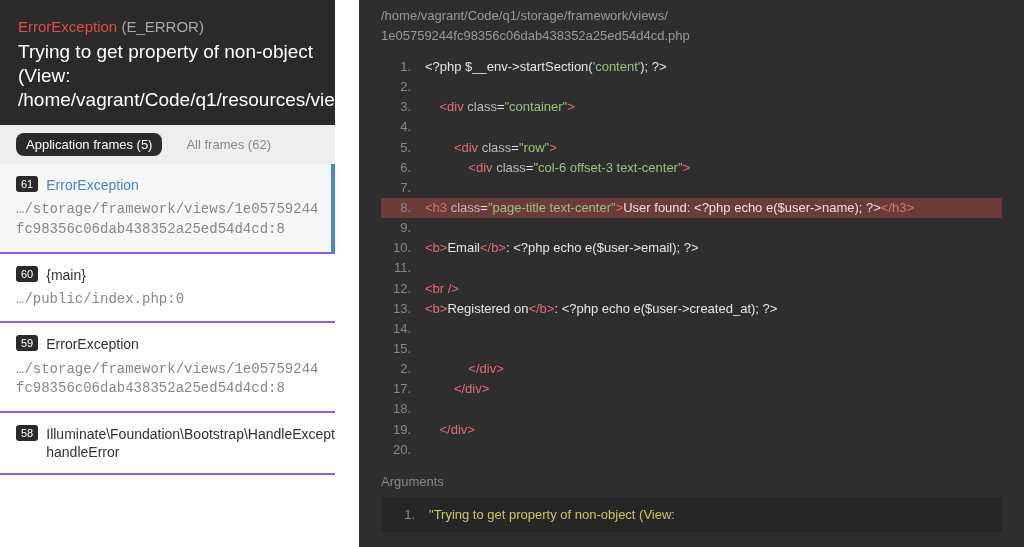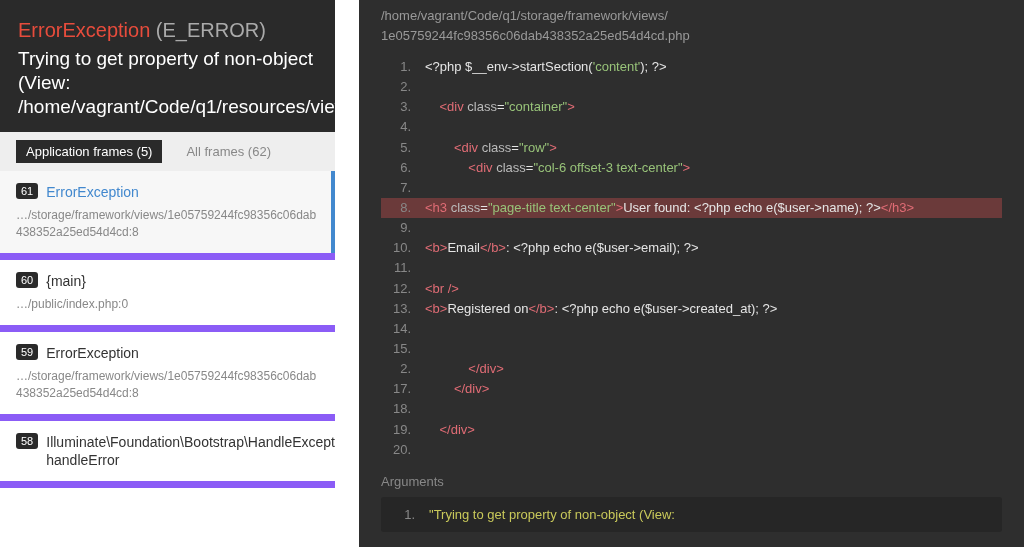--- a/index.html
+++ b/index.html
@@ -1,34 +1,34 @@
 <!DOCTYPE html>
 <html><head>
   <meta charset="utf-8">
   <style>
     *{margin:0;padding:0;box-sizing:border-box;font-family:-apple-system,BlinkMacSystemFont,"Segoe UI",Helvetica,Arial,sans-serif}
     body{background:#fff;width:1024px;height:547px;overflow:hidden;display:flex}
     .sidebar{width:335px;background:#fff;display:flex;flex-direction:column;height:100%}
     .header{background:#2a2a2a;padding:16px 18px 14px}
-    .exc-line{font-size:20px;line-height:1.4}
+    .exc-line{font-size:15px;line-height:1.4}
     .exc-name{color:#e74c3c}
     .exc-type{color:#aaa}
     .exc-msg{color:#fff;font-size:19px;line-height:1.25;margin-top:3px}
     .tabs{background:#eee;padding:8px 16px;display:flex;gap:14px;align-items:center}
-    .tab{font-size:13px;padding:4px 10px;border-radius:0;color:#888;cursor:pointer}
+    .tab{font-size:13px;padding:4px 10px;border-radius:8px;color:#888;cursor:pointer}
     .tab.active{background:#2a2a2a;color:#fff}
     .frames{flex:1;overflow-y:auto;background:#fff}
-    .frame{border-bottom:7px solid #8b5cf6;padding:12px 16px;cursor:pointer;position:relative}
+    .frame{border-bottom:2px solid #8b5cf6;padding:12px 16px;cursor:pointer;position:relative}
     .frame.selected{background:#f7f7f7}
     .selbar{position:absolute;right:0;top:0;bottom:0;width:4px;background:#4288CE}
     .ftop{display:flex;align-items:flex-start;gap:8px}
     .badge{background:#2a2a2a;color:#fff;font-size:11px;padding:2px 5px;border-radius:3px;min-width:22px;text-align:center;flex-shrink:0}
     .ftitle{font-size:14px;color:#333;line-height:1.3}
     .frame.selected .ftitle{color:#4288CE}
-    .fpath{font-family:Liberation Sans, sans-serif;font-size:12px;color:#888;margin-top:6px;line-height:1.4;word-break:break-all}
+    .fpath{font-family:Liberation Mono, monospace;font-size:14px;color:#888;margin-top:6px;line-height:1.4;word-break:break-all}
     .gap{width:24px;background:#fff}
     .main{flex:1;background:#2e2e2e;padding:6px 22px;overflow:hidden;display:flex;flex-direction:column}
     .filepath{font-family:"SFMono-Regular",Consolas,Menlo,monospace;font-size:13px;color:#999;line-height:1.5;margin-bottom:12px}
     .code{font-family:"SFMono-Regular",Consolas,Menlo,monospace;font-size:13px;line-height:1.55}
     .cl{display:flex}
     .cl.hl{background:#6b3a3a}
     .ln{width:44px;text-align:right;padding-right:14px;color:#888;flex-shrink:0;user-select:none}
     .lc{flex:1;white-space:pre;color:#bbb}
     .t{color:#e06c75}.a{color:#bbb}.s{color:#98c379}.p{color:#e5e5e5}
     .args-lbl{color:#888;font-size:13px;margin:14px 0 8px}

